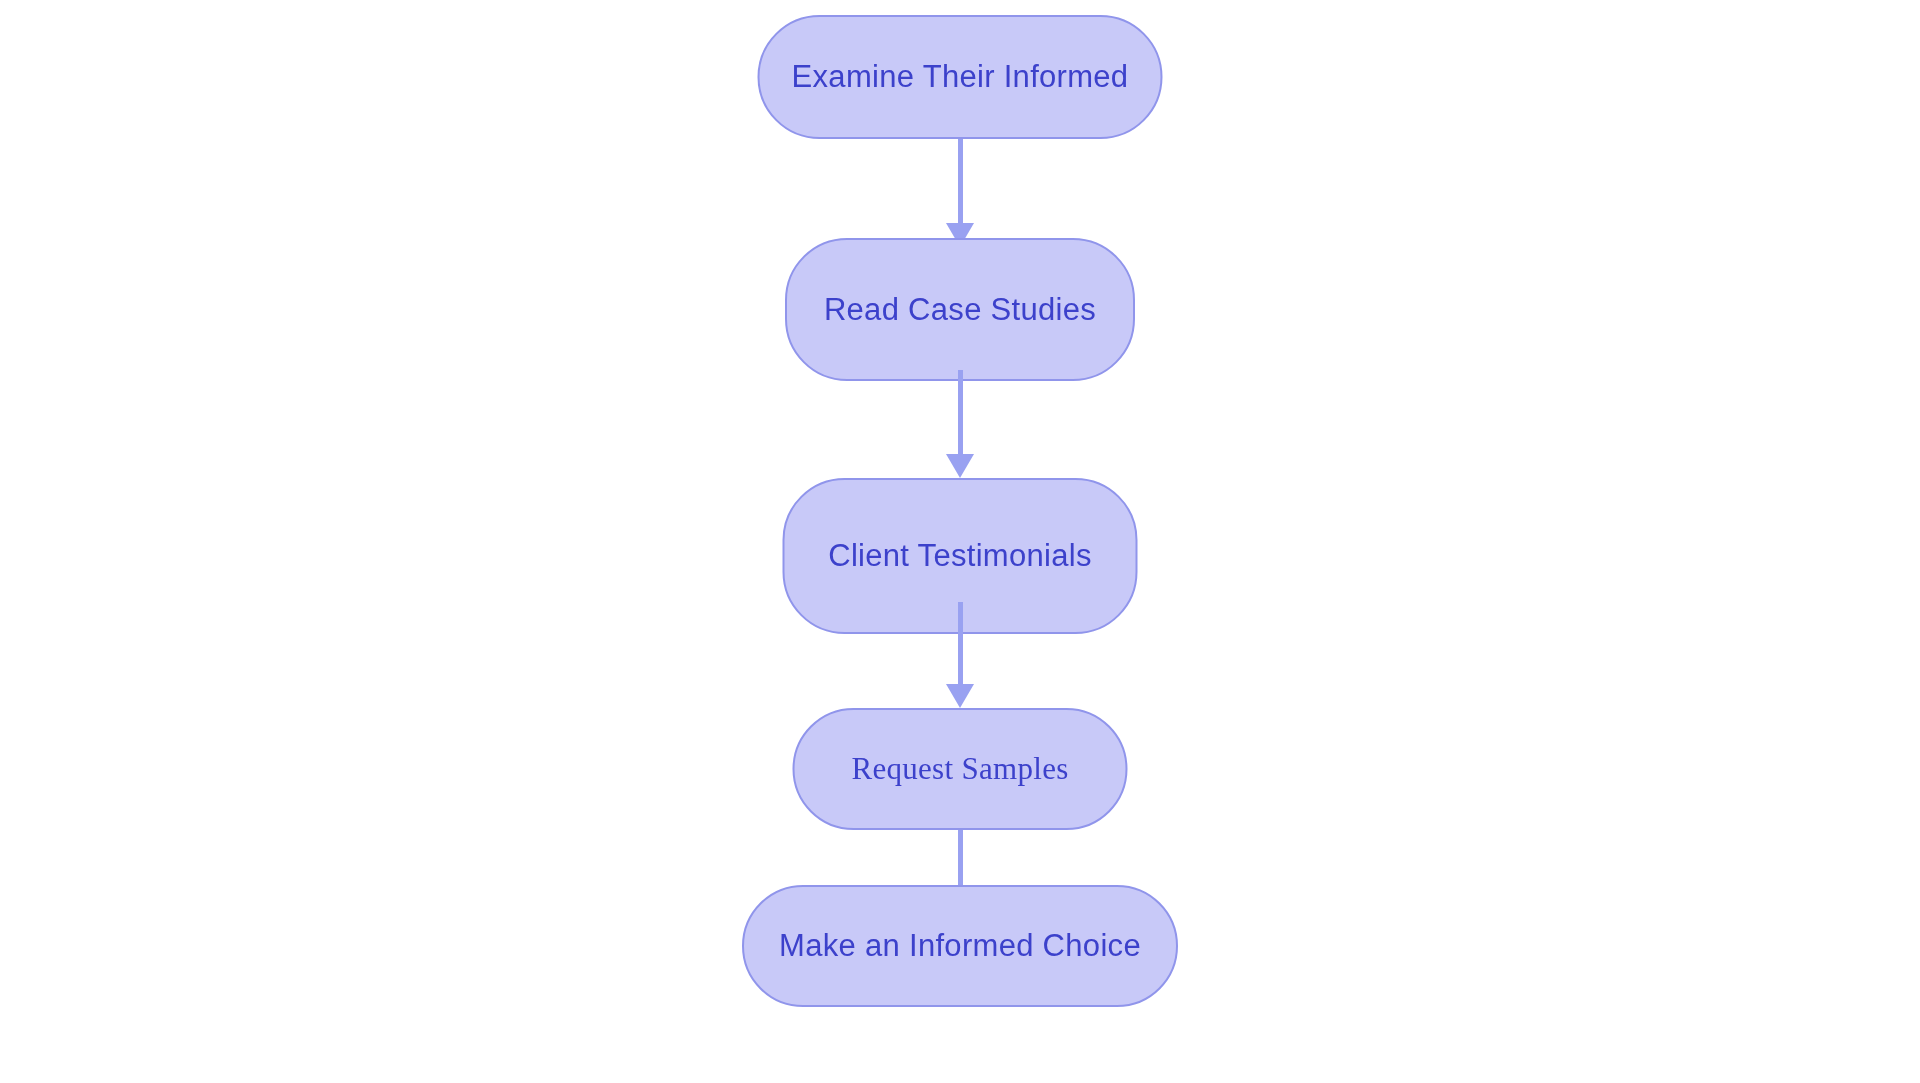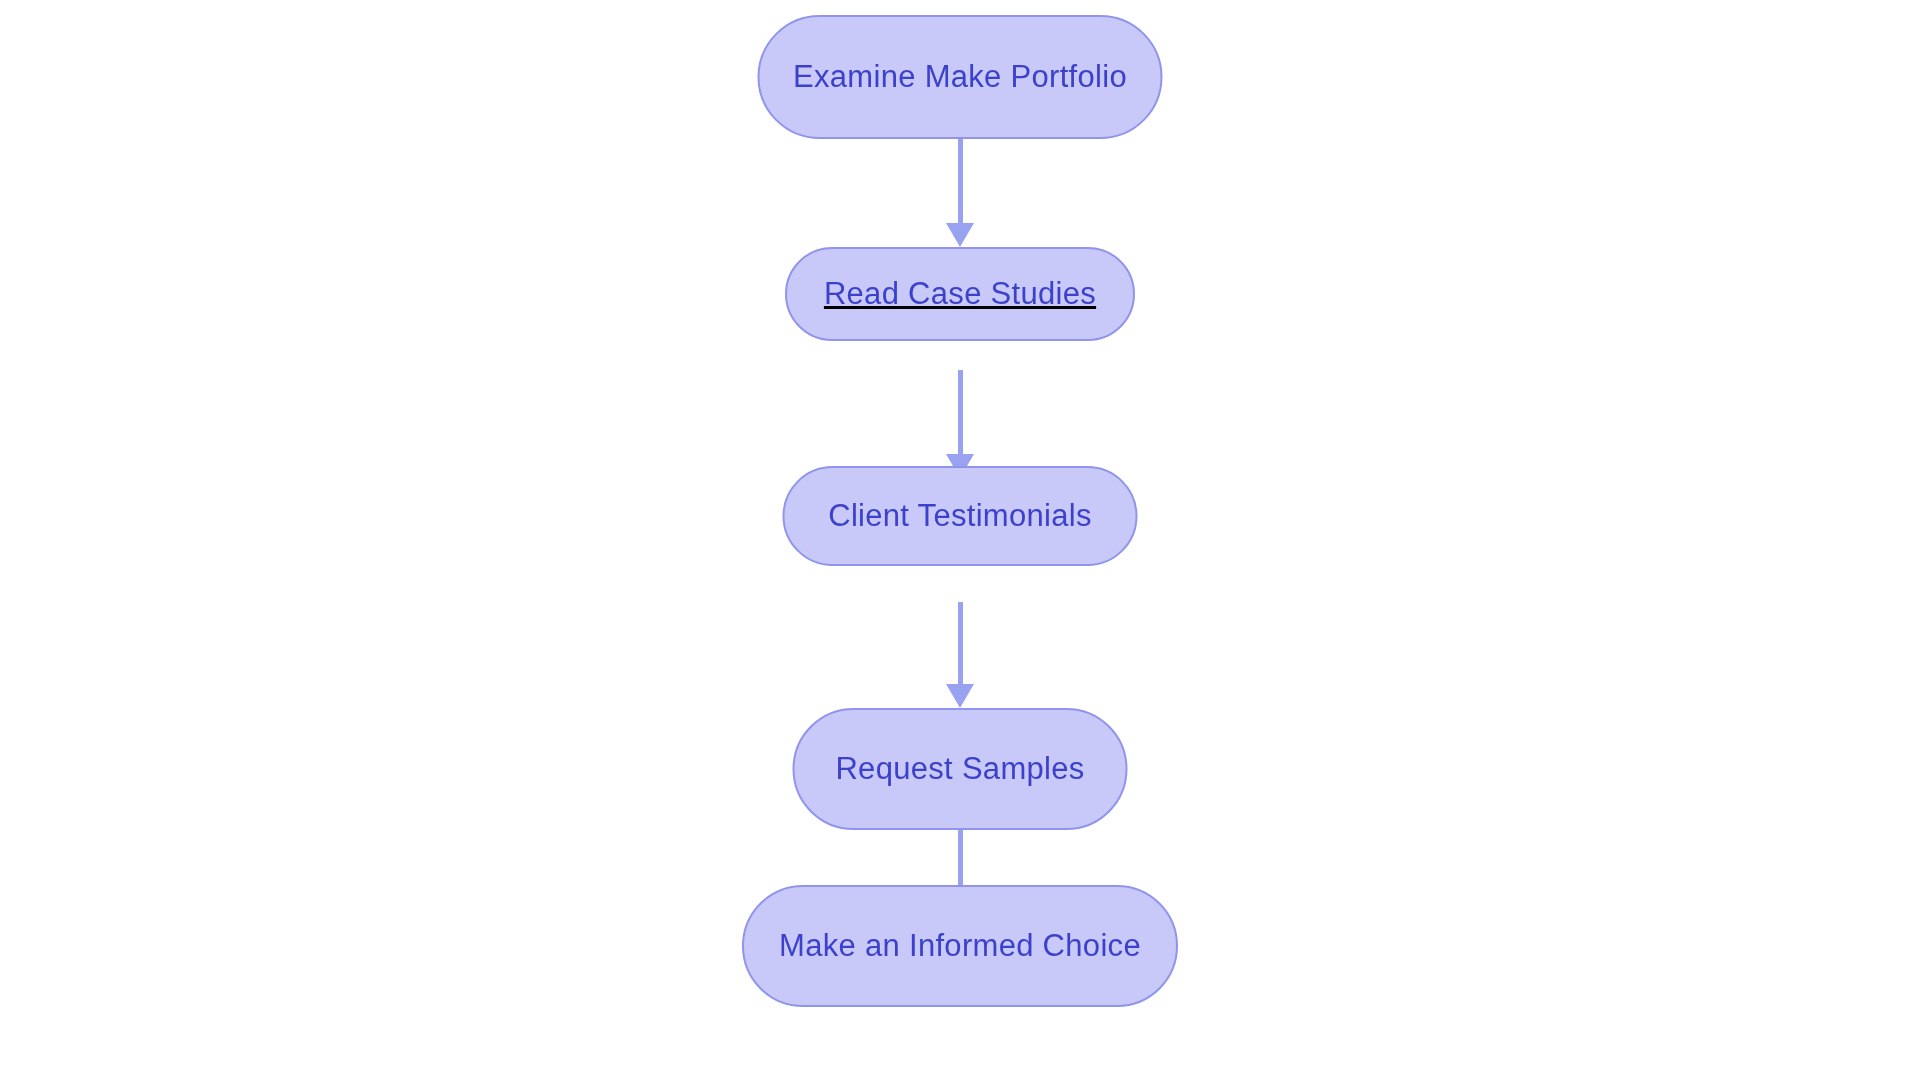--- a/index.html
+++ b/index.html
@@ -30,23 +30,23 @@
     align-items: center;
     justify-content: center;
   }
   .node-label {
     color: var(--node-text);
     font-size: 31px;
     letter-spacing: 0.3px;
     white-space: nowrap;
   }
   .node-1 { top: 15px;  width: 405px; height: 124px; }
-  .node-2 { top: 247px; width: 350px; height: 94px; text-decoration: underline; }
-  .node-3 { top: 466px; width: 355px; height: 100px; }
-  .node-4 { top: 708px; width: 335px; height: 122px; }
+  .node-2 { top: 238px; width: 350px; height: 143px; }
+  .node-3 { top: 478px; width: 355px; height: 156px; }
+  .node-4 { top: 708px; width: 335px; height: 122px; font-family: Liberation Serif, serif; }
   .node-5 { top: 885px; width: 436px; height: 122px; }
   .arrow {
     position: absolute;
     left: 960px;
     transform: translateX(-50%);
     width: 28px;
     display: flex;
     flex-direction: column;
     align-items: center;
   }
@@ -66,21 +66,21 @@
     border-right: 14px solid transparent;
     border-top: 24px solid var(--arrow);
   }
 </style>
 </head>
 <body>
 
 <div class="canvas">
 
   <div class="node node-1">
-    <span class="node-label">Examine Make Portfolio</span>
+    <span class="node-label">Examine Their Informed</span>
   </div>
 
   <div class="arrow arrow-1">
     <div class="arrow-line"></div>
     <div class="arrow-head"></div>
   </div>
 
   <div class="node node-2">
     <span class="node-label">Read Case Studies</span>
   </div>

